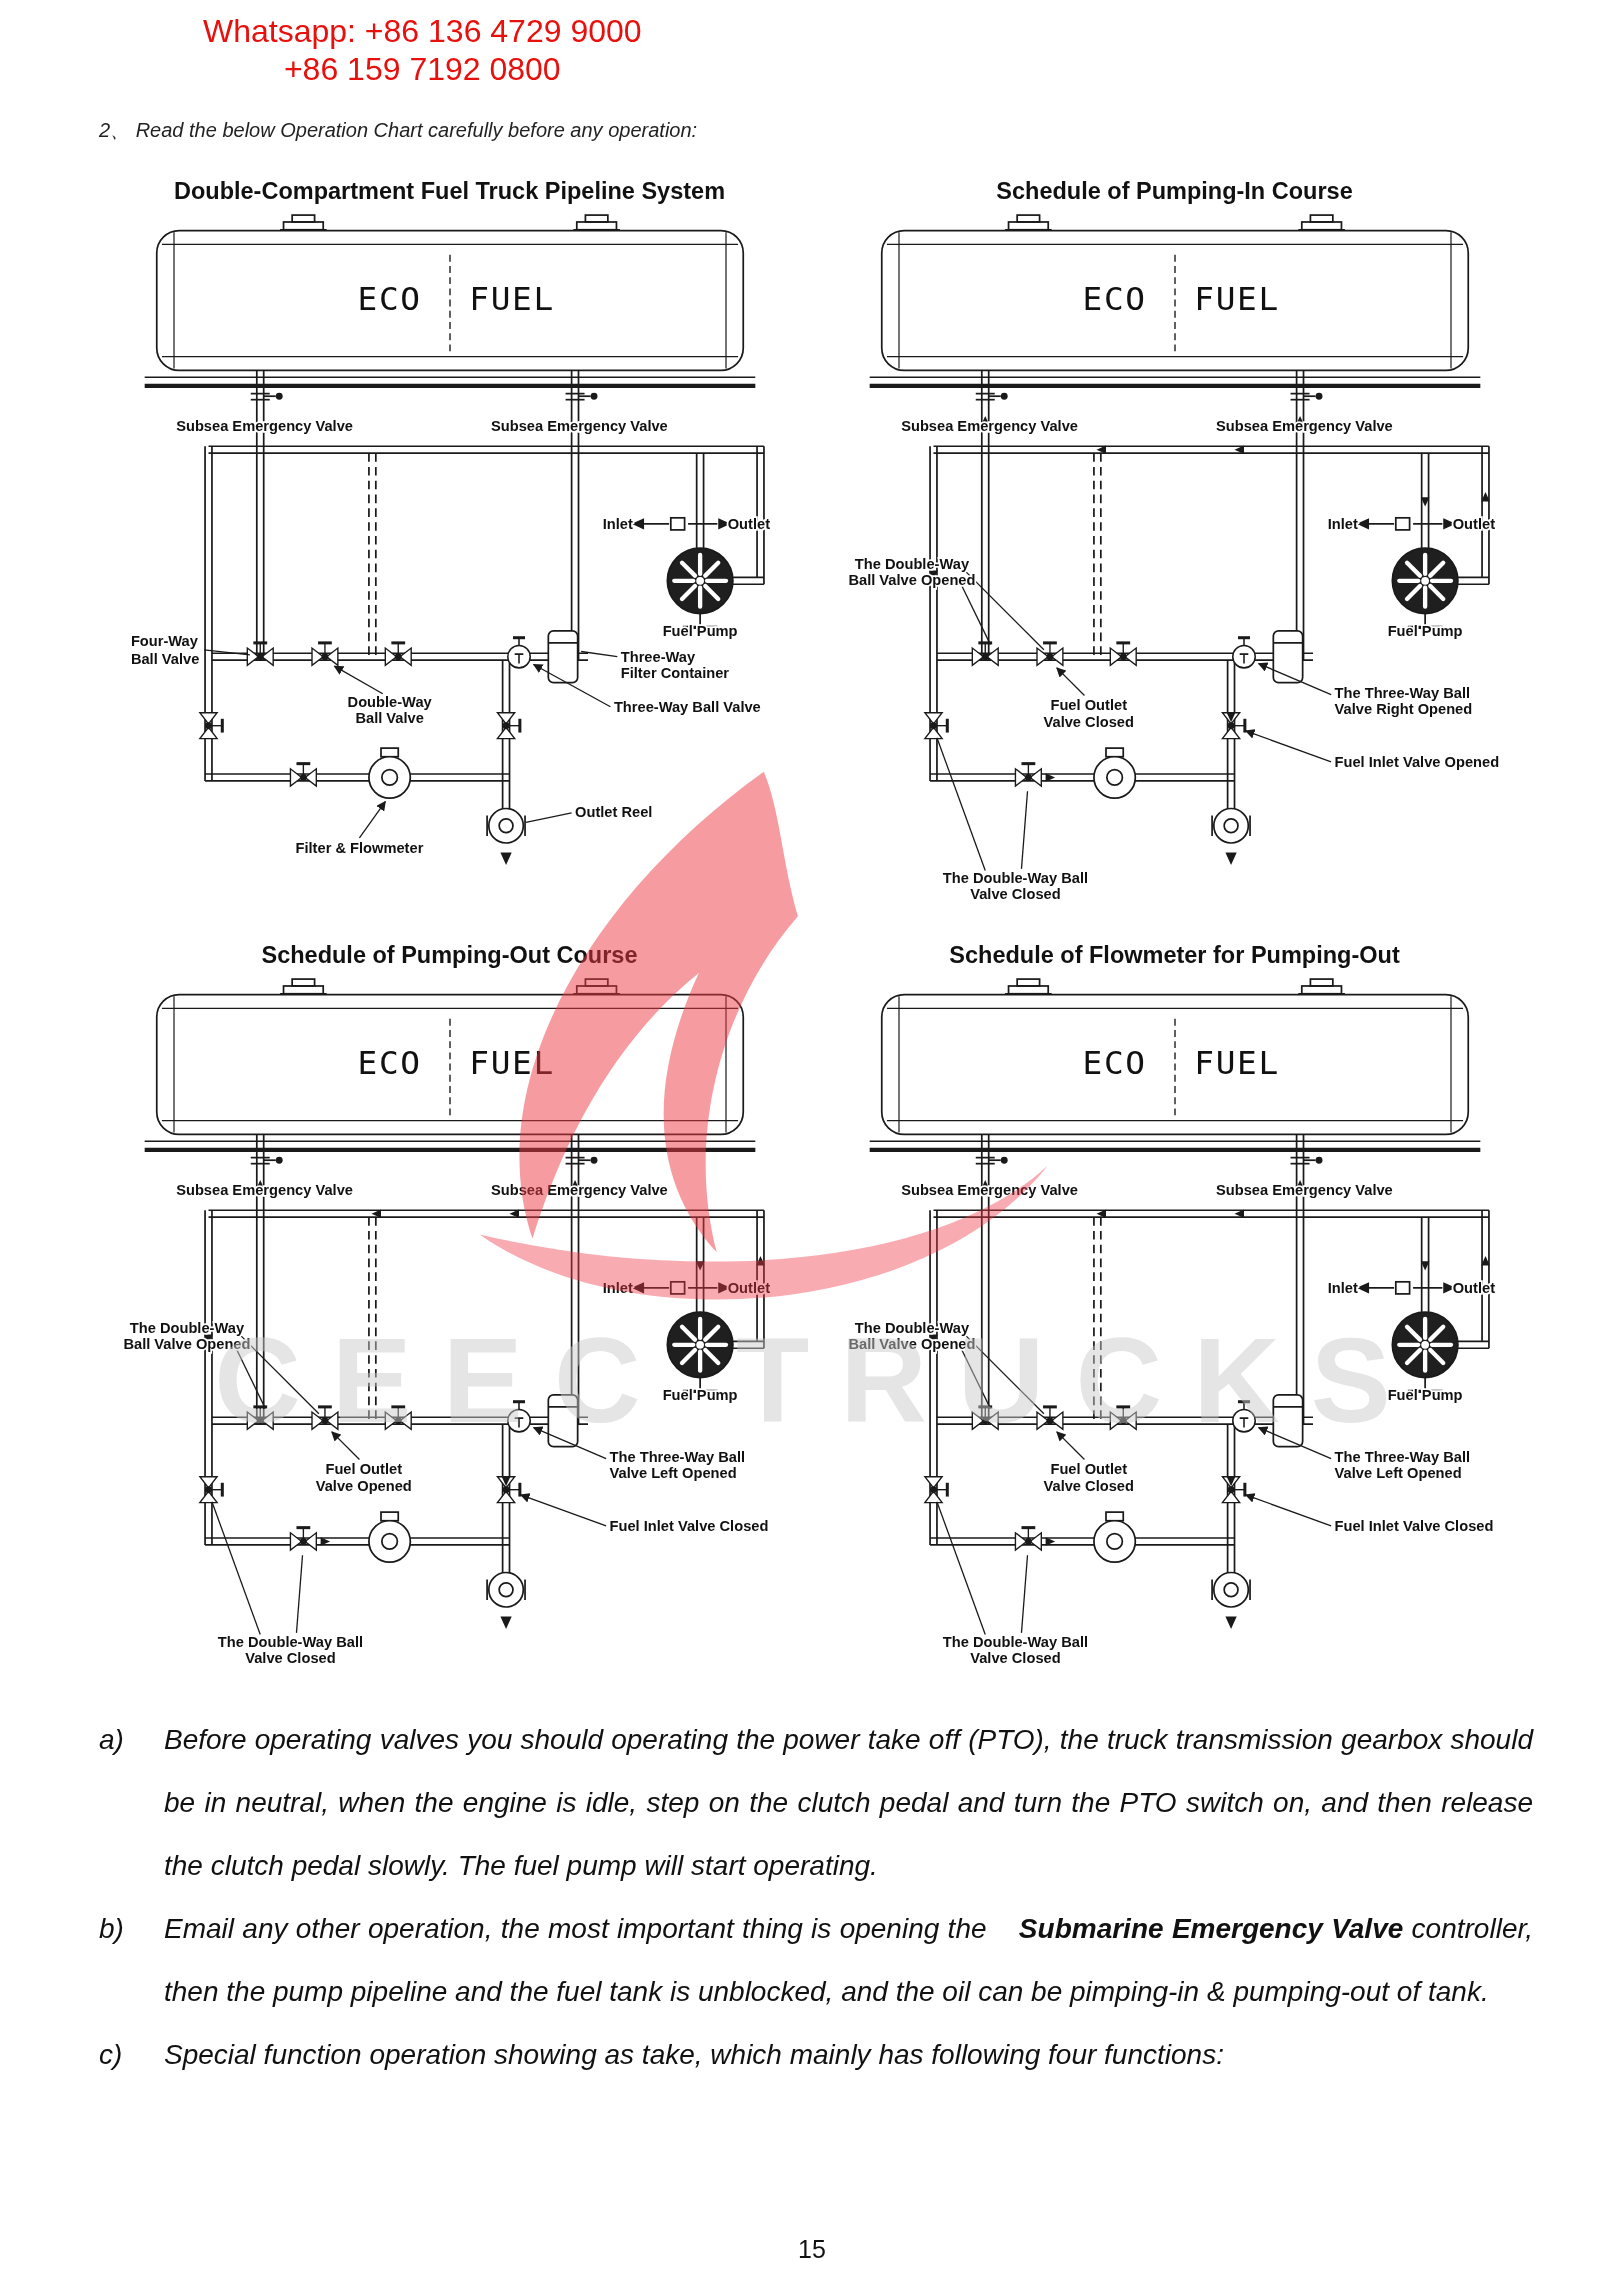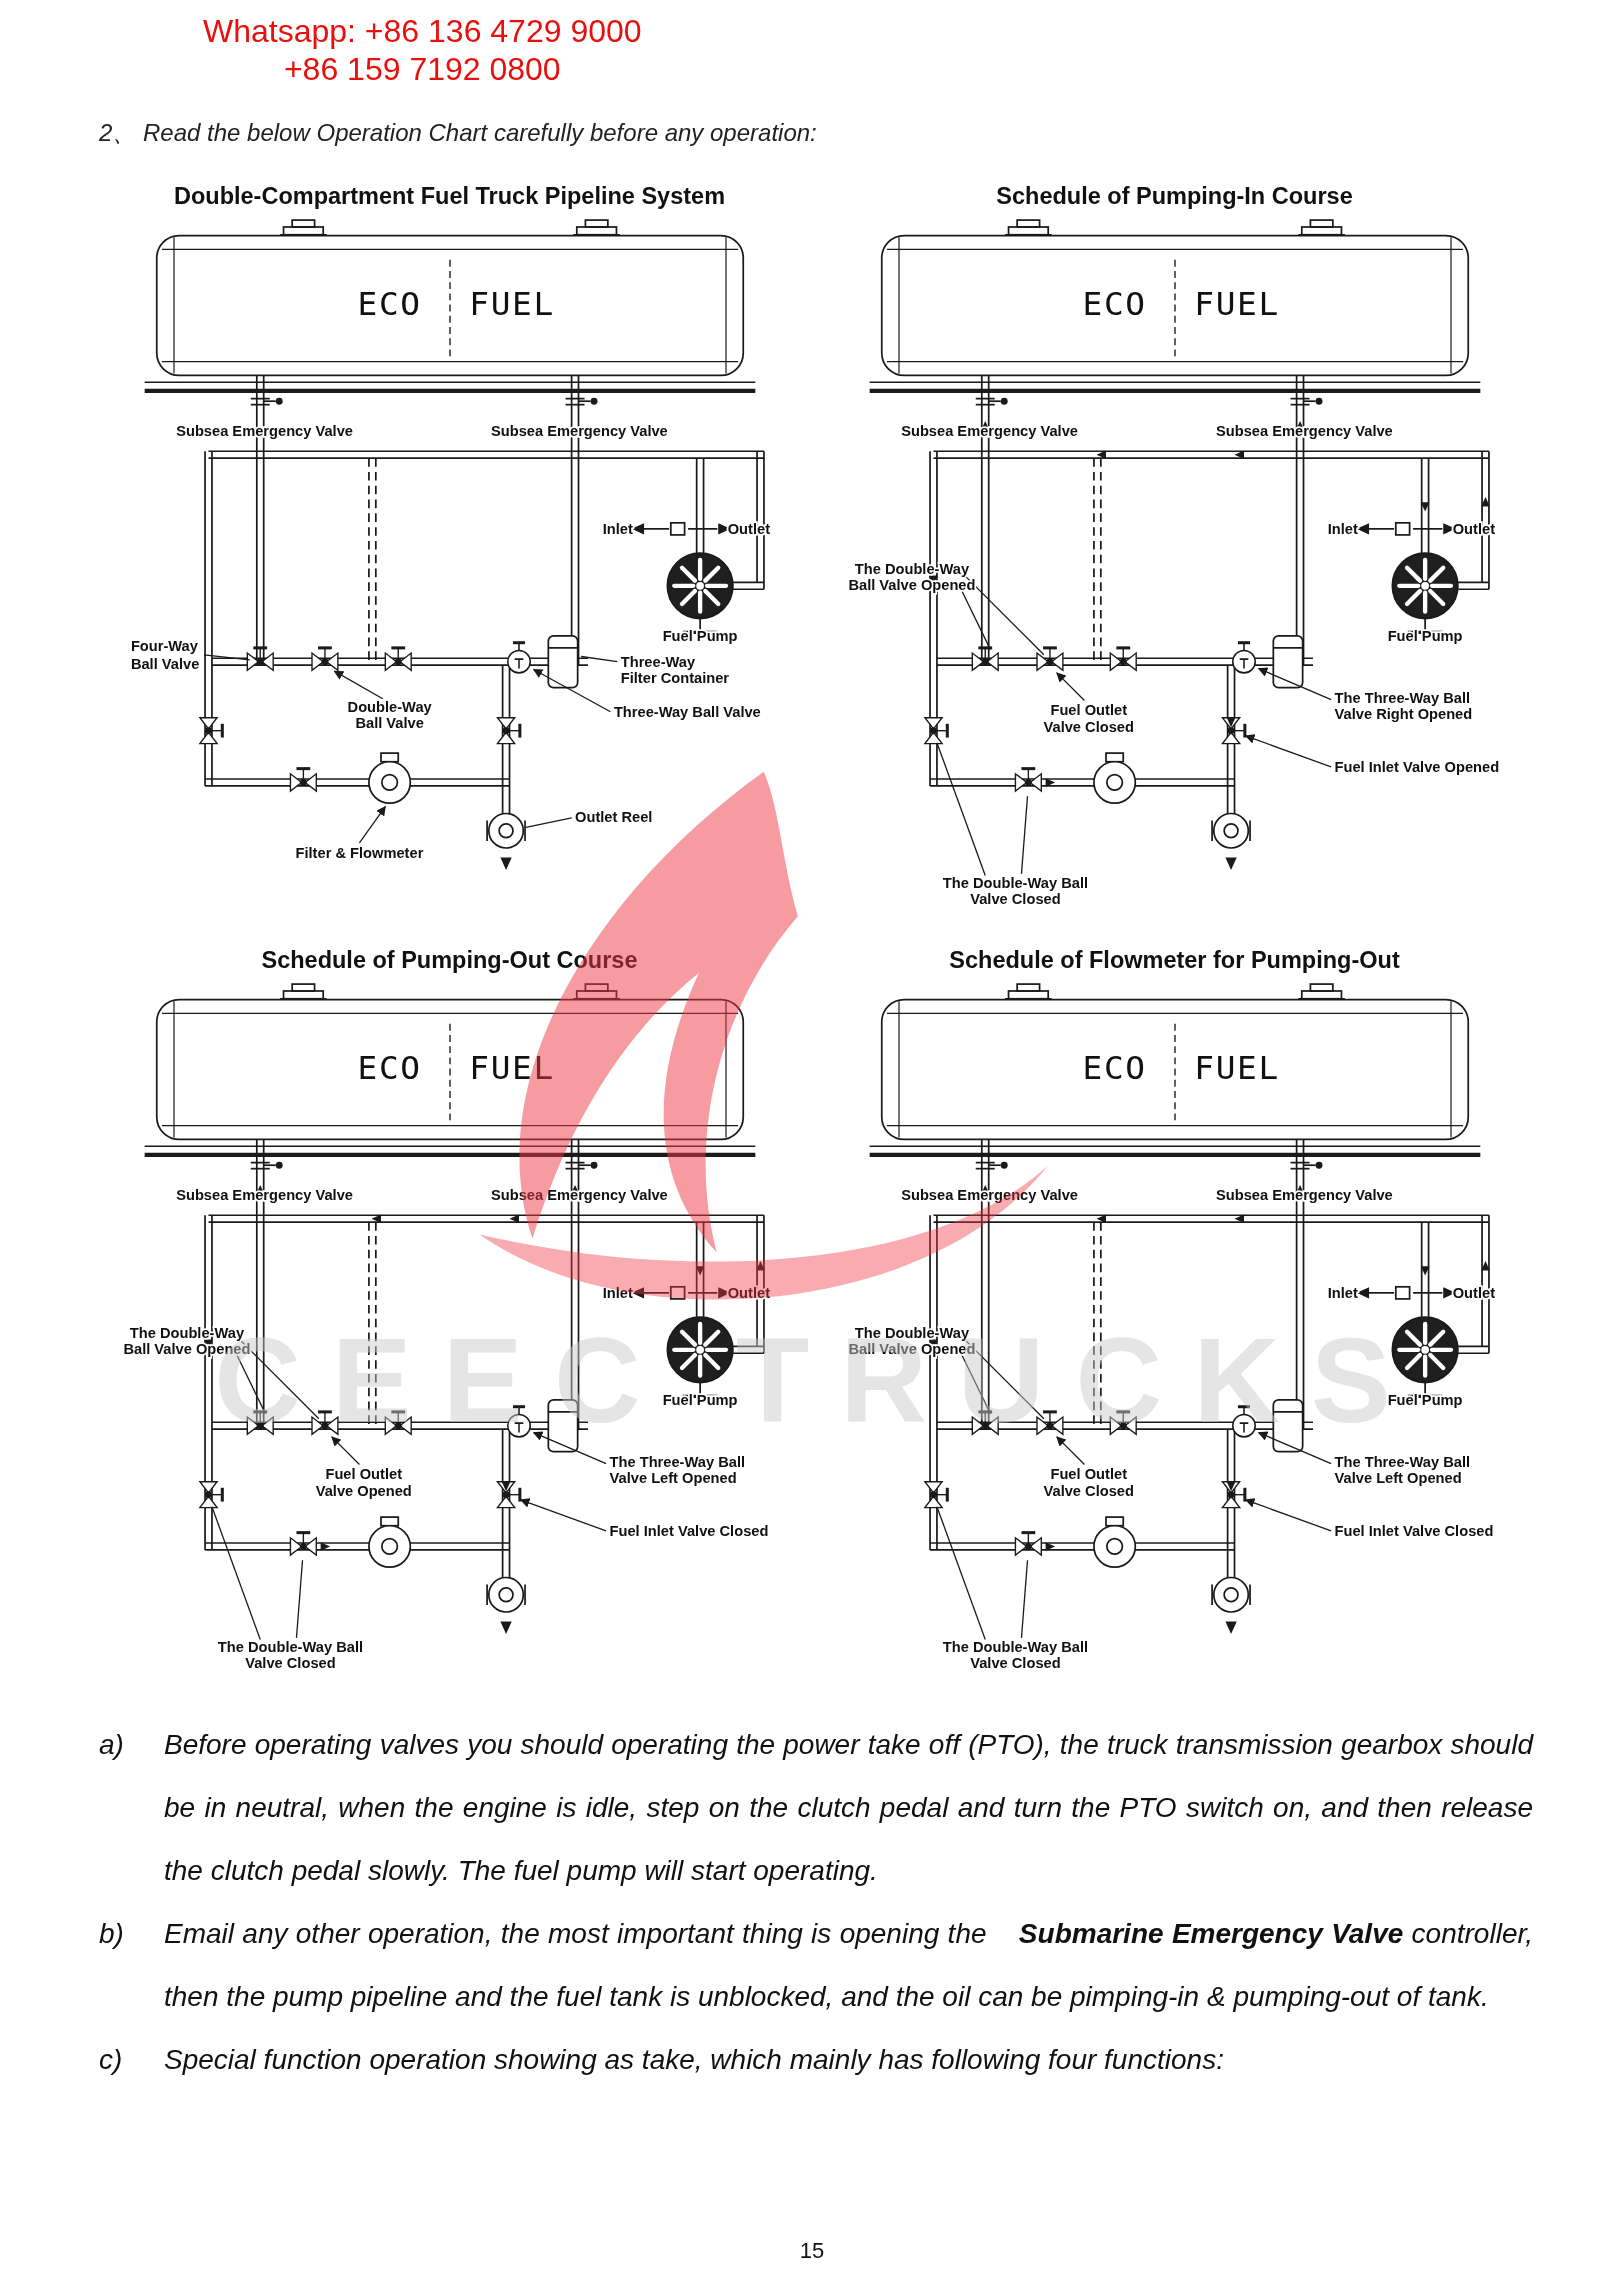--- a/index.html
+++ b/index.html
@@ -10,21 +10,21 @@
     position:relative; overflow:hidden;
   }
   .hdr {
     display:flex; justify-content:space-between;
     padding:13px 162px 0 203px;
     color:#e8100c; font-size:32px; line-height:1.18;
   }
   .hdr .blk { text-align:center; }
   .intro {
     margin:28px 0 0 99px;
-    font-style:italic; font-size:24px; color:#222;
+    font-style:italic; font-size:20px; color:#222;
   }
   .grid {
     margin-top:34px;
     display:grid; grid-template-columns:690px 690px;
     column-gap:65px; row-gap:97px; justify-content:center;
     position:relative; z-index:1;gap:35px;
   }
   .dg-title {
     text-align:center; font-weight:bold; font-size:23.5px;
     color:#111; margin-bottom:3.2px;
@@ -43,21 +43,21 @@
     margin:37px 91px 0 99px;
     font-style:italic; font-size:28px; line-height:2.25; color:#111;
     position:relative; z-index:1;
   }
   .para { display:flex; }
   .p-label { width:65px; flex:none; }
   .p-text { flex:1; text-align:justify; }
   .bold-it { font-weight:bold;margin-left:24px; }
   .pagenum {
     position:absolute; bottom:31px; left:0; width:100%;
-    text-align:center; font-size:22px; color:#111;
+    text-align:center; font-size:25px; color:#111;
   }
   .watermark {
     position:absolute; left:244px; top:715px; width:1137px; height:763px;
     pointer-events:none; z-index:30;
   }
   .wm-text {
     position:absolute; left:152px; top:1311px; width:1332px;
     text-align:center; font-size:120px; font-weight:bold;
     letter-spacing:31px; color:#c9c9c9; opacity:.48;
     pointer-events:none; z-index:29;

